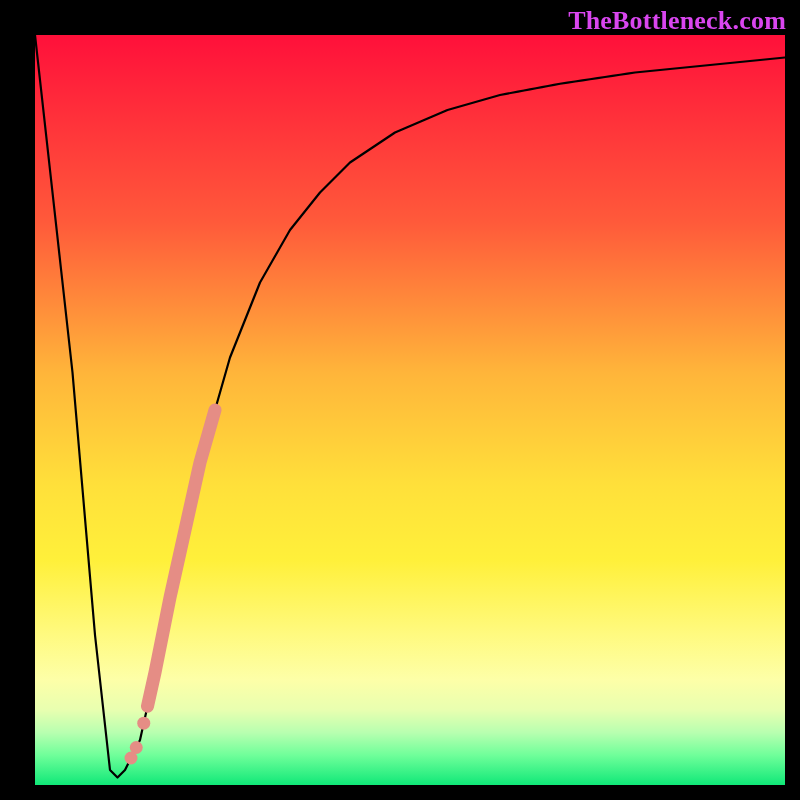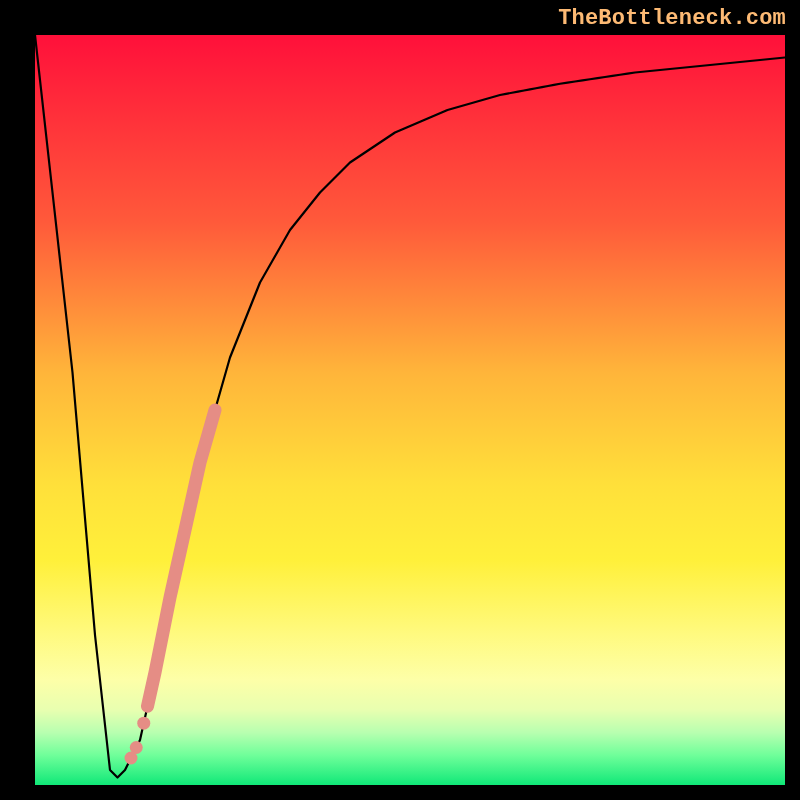--- a/index.html
+++ b/index.html
@@ -32,24 +32,24 @@
       #fdffa8 86%,
       #e8ffb0 90%,
       #b8ffb0 93%,
       #70ff9a 96%,
       #10e878 100%);
   }
   .watermark {
     position: absolute;
     top: 6px;
     right: 14px;
-    font-family: Liberation Mono, monospace;
-    font-size: 22px;
+    font-family: Liberation Serif, serif;
+    font-size: 26px;
     font-weight: 600;
-    color: #fdba74;
+    color: #d946ef;
     letter-spacing: 0.2px;
     user-select: none;
   }
   svg.curve {
     position: absolute;
     left: 0;
     top: 0;
     width: 750px;
     height: 750px;
   }

